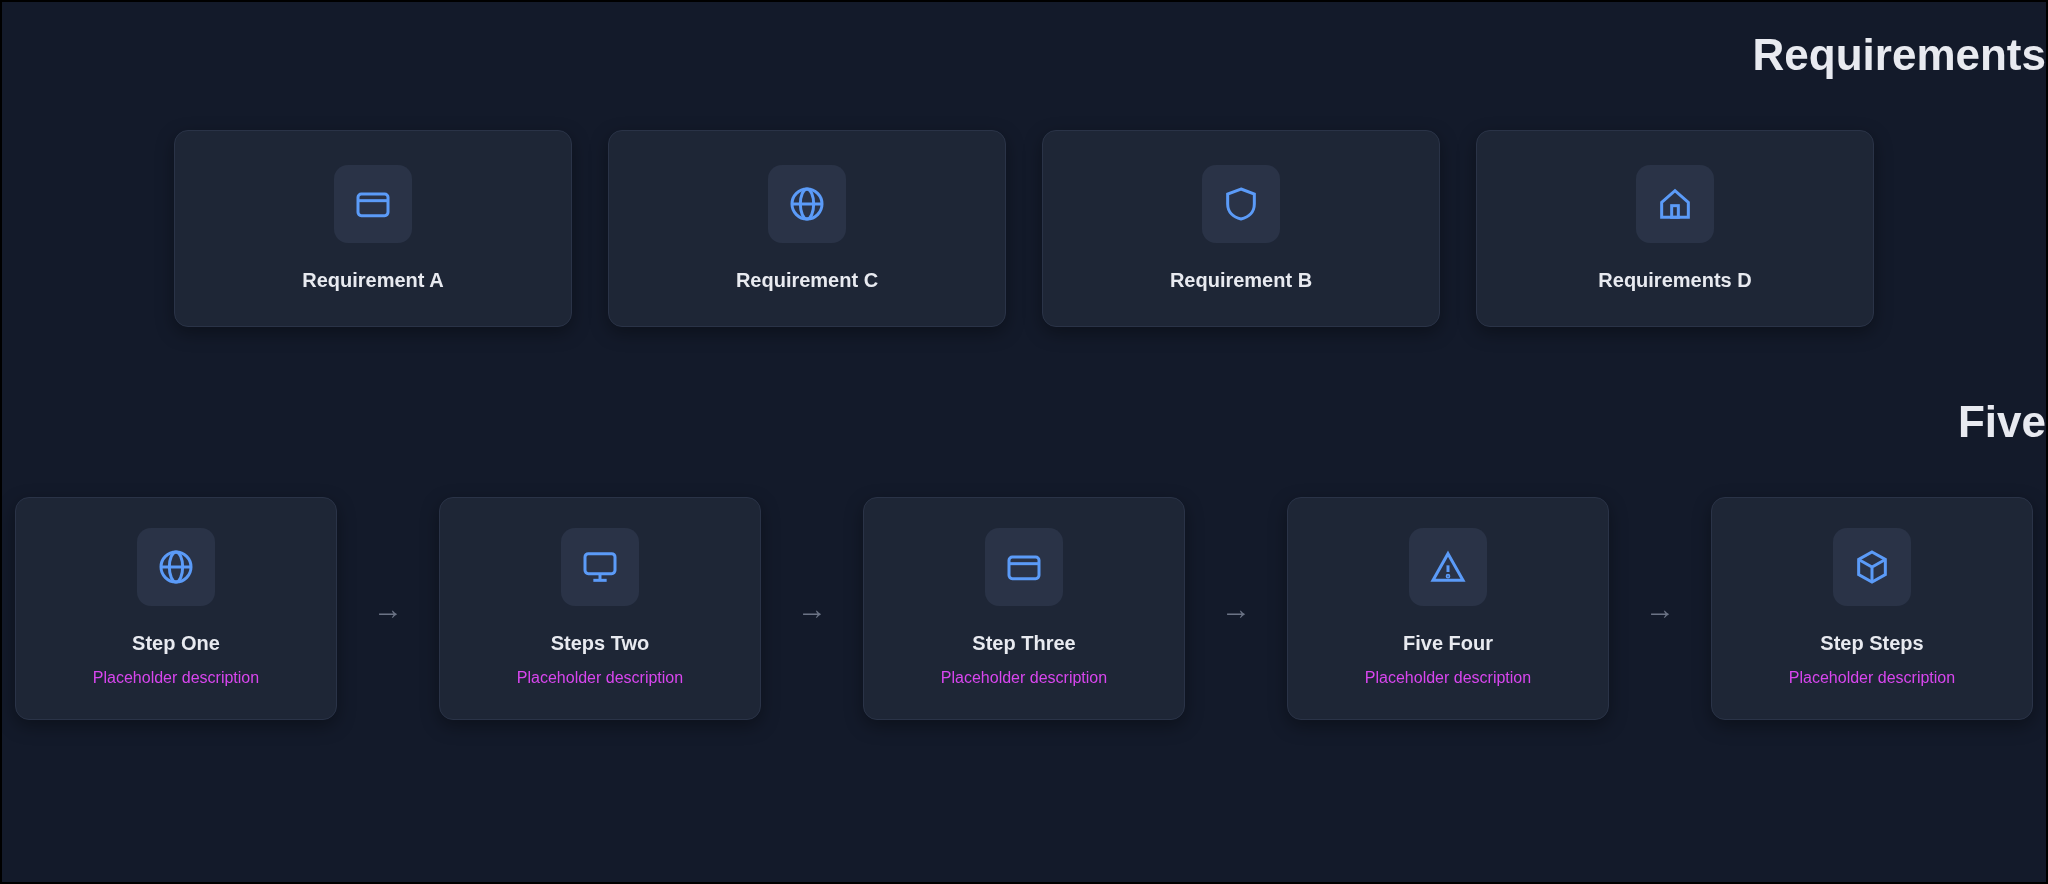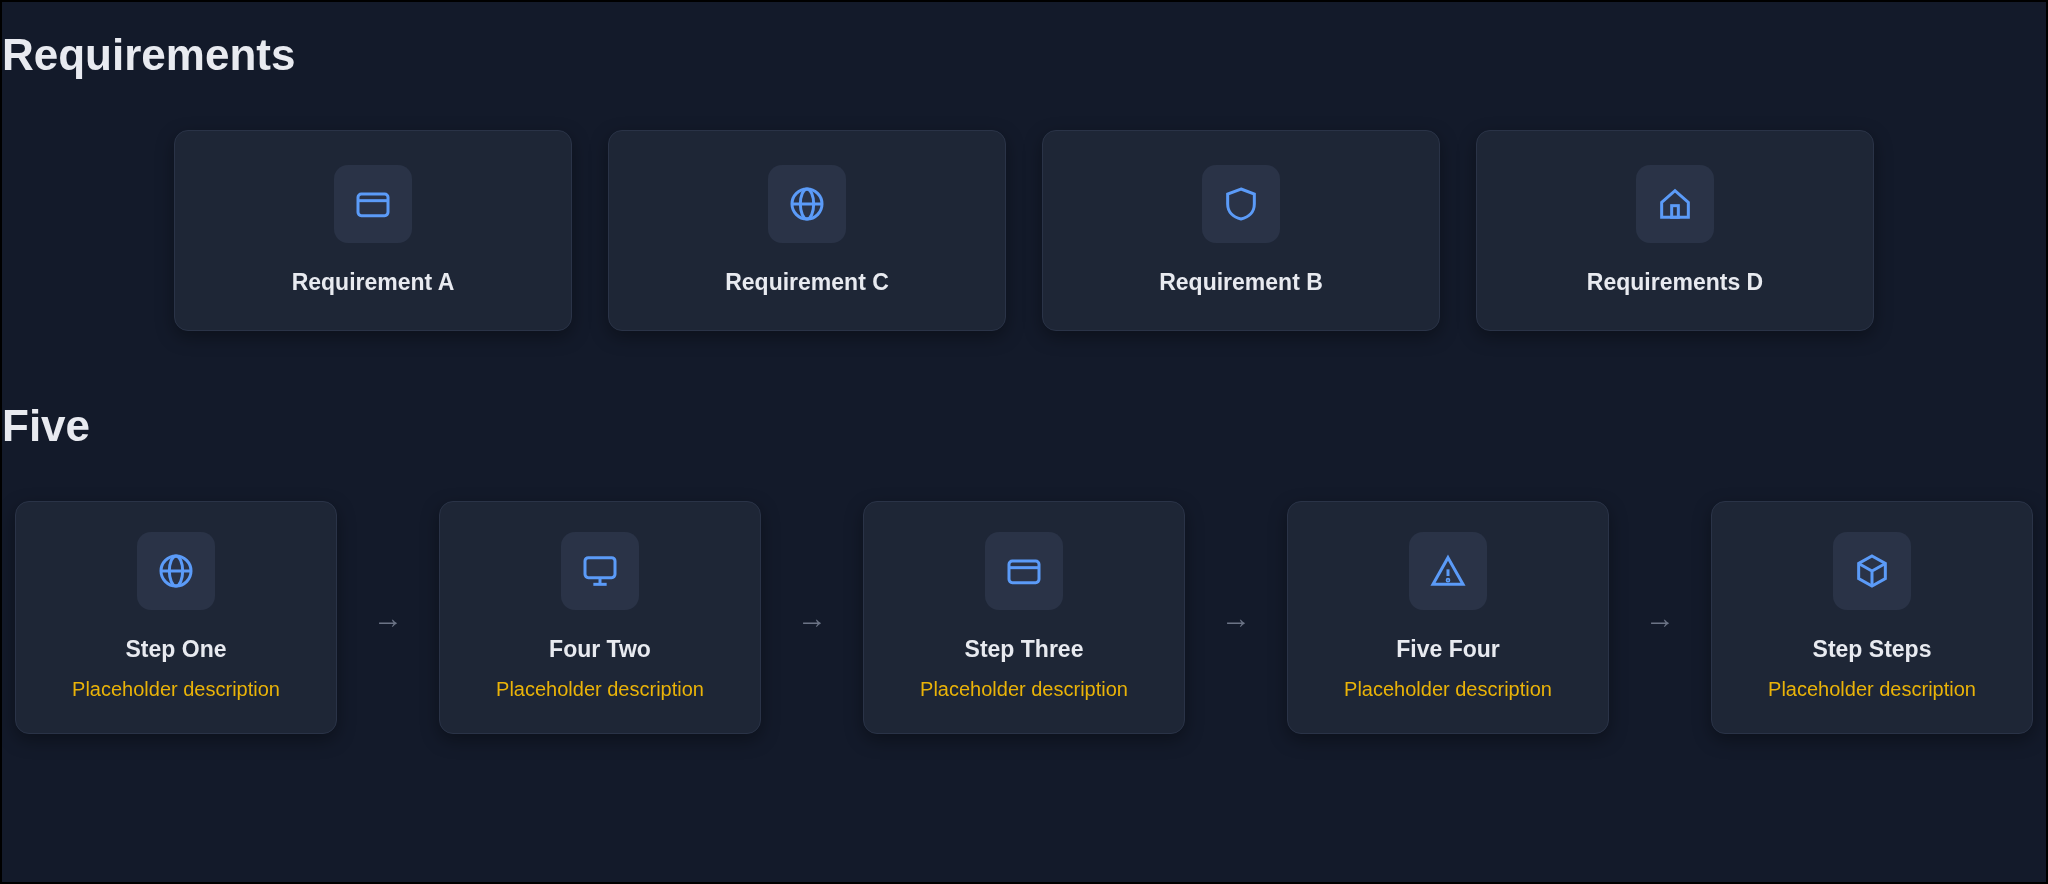--- a/index.html
+++ b/index.html
@@ -1,26 +1,26 @@
 <!DOCTYPE html>
 <html><head>
 <meta charset="utf-8">
 <style>
   html,body{margin:0;padding:0;}
   body{width:2048px;height:884px;background:#131a2a;border:2px solid #000;box-sizing:border-box;
        font-family:"Liberation Sans",sans-serif;color:#e8eaf0;overflow:hidden;}
-  .section-title{text-align:left;font-size:44px;font-weight:800;margin:28px 0 50px;}
+  .section-title{text-align:right;font-size:44px;font-weight:800;margin:28px 0 50px;}
   .row{display:flex;justify-content:center;gap:36px;padding:0 100px;}
   .card{background:#1e2636;border:1px solid #2a3347;border-radius:14px;min-width:340px;
         padding:34px 28px;text-align:center;box-shadow:0 6px 18px rgba(0,0,0,.35);}
   .icon-tile{width:78px;height:78px;border-radius:14px;background:#2a3347;margin:0 auto 26px;
              display:flex;align-items:center;justify-content:center;}
   .icon-tile svg{stroke:#5b9bf8;fill:none;stroke-width:1.8;width:40px;height:40px;}
-  .card-title{font-size:23px;font-weight:700;}
-  .card-sub{font-size:20px;color:#eab308;margin-top:12px;line-height:1.4;}
+  .card-title{font-size:20px;font-weight:700;}
+  .card-sub{font-size:16px;color:#d946ef;margin-top:12px;line-height:1.4;}
   .steps-row{margin-top:40px;align-items:stretch;}
   .step-card{min-width:260px;max-width:290px;padding:30px 30px;}
   .arrow{align-self:center;color:#6b7385;font-size:30px;}
 </style>
 </head>
 <body>
 
 <h1 class="section-title">Requirements</h1>
 <div class="row" id="req-row">
     <div class="card ">
@@ -80,21 +80,21 @@
   </div>
     <div class="arrow">→</div>
     <div class="card step-card">
     <div class="icon-tile">
         <svg viewBox="0 0 24 24">
           <rect x="3" y="4" width="18" height="12" rx="2"></rect>
           <line x1="12" y1="16" x2="12" y2="20"></line>
           <line x1="8" y1="20" x2="16" y2="20"></line>
         </svg>
       </div>
-    <div class="card-title">Four Two</div>
+    <div class="card-title">Steps Two</div>
     <div class="card-sub">Placeholder description</div>
   </div>
     <div class="arrow">→</div>
     <div class="card step-card">
     <div class="icon-tile">
         <svg viewBox="0 0 24 24">
           <rect x="3" y="6" width="18" height="13" rx="2"></rect>
           <line x1="3" y1="10" x2="21" y2="10"></line>
         </svg>
       </div>

